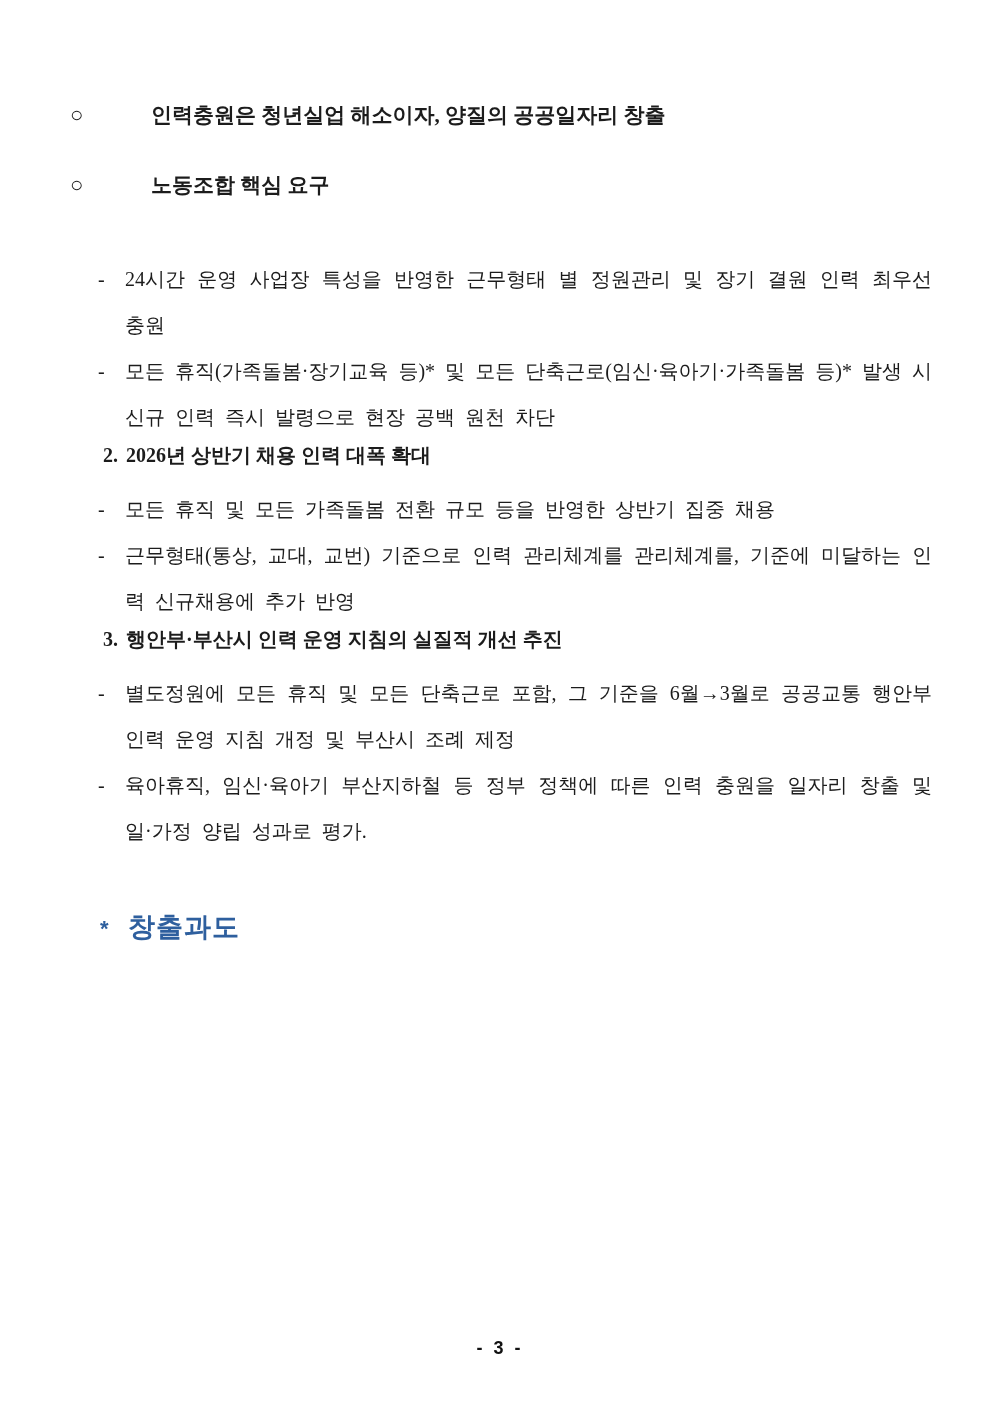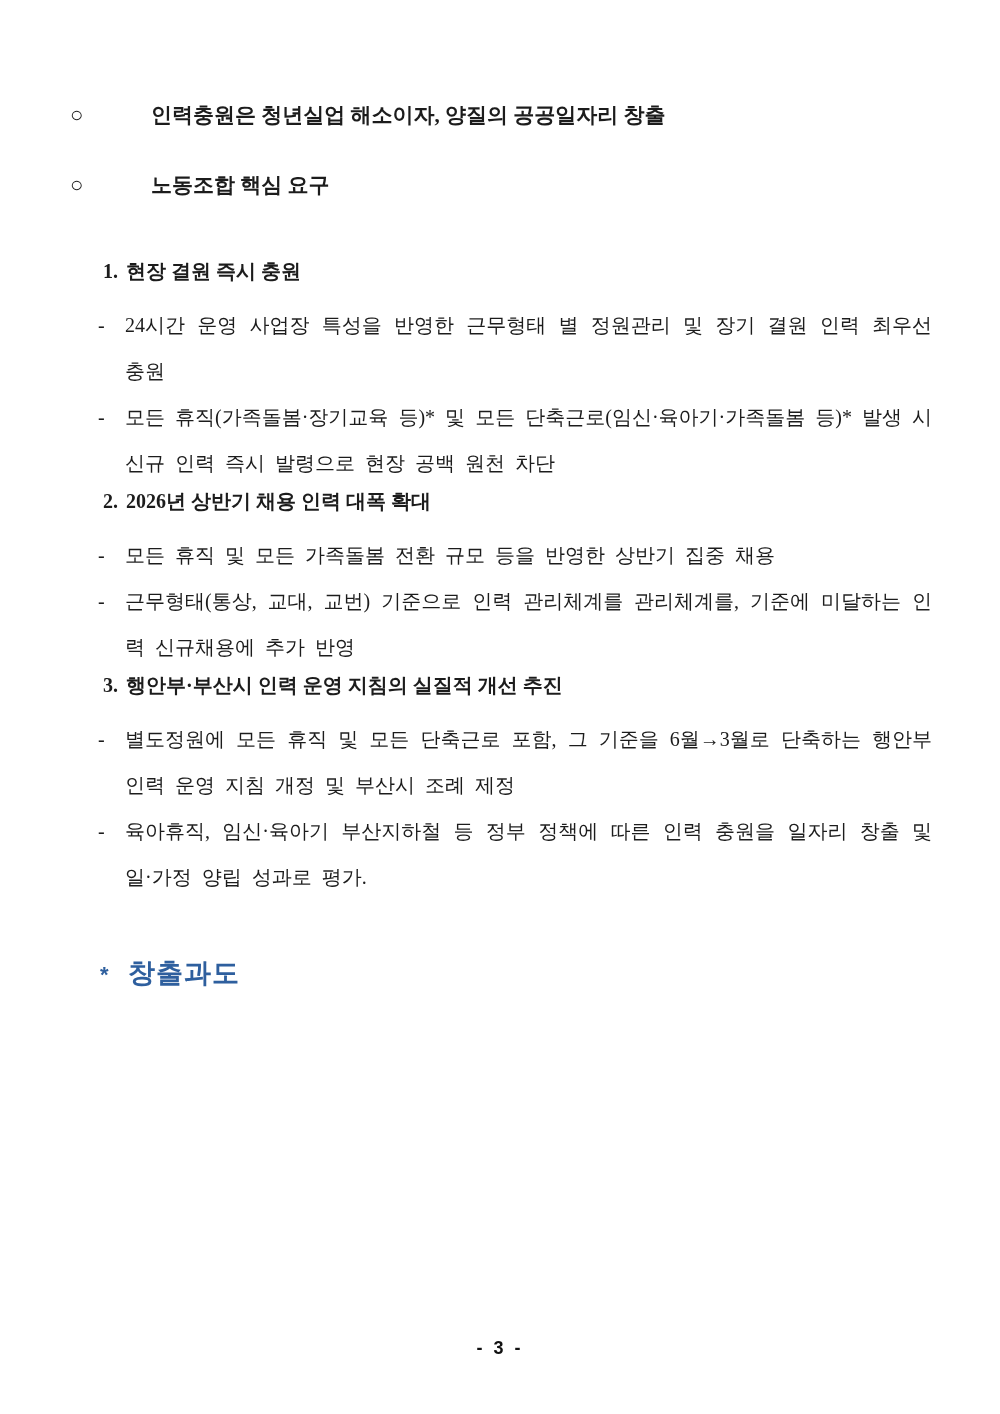--- a/index.html
+++ b/index.html
@@ -118,23 +118,20 @@
       </div>
     </section>
 
     <section class="section-demands">
       <div class="h-row">
         <span class="circle-marker">○</span>
         <span class="h-title">노동조합 핵심 요구</span>
       </div>
 
       <div class="num-group first">
-        <div class="num-heading">
-          <span class="num">1.</span><span>현장 결원 즉시 충원</span>
-        </div>
         <div class="dash-item">
           <span class="dash-marker">-</span>
           <span class="dash-text">24시간 운영 사업장 특성을 반영한 근무형태 별 정원관리 및 장기 결원 인력 최우선 충원</span>
         </div>
         <div class="dash-item">
           <span class="dash-marker">-</span>
           <span class="dash-text">모든 휴직(가족돌봄·장기교육 등)* 및 모든 단축근로(임신·육아기·가족돌봄 등)* 발생 시 신규 인력 즉시 발령으로 현장 공백 원천 차단</span>
         </div>
       </div>
 
@@ -151,21 +148,21 @@
           <span class="dash-text">근무형태(통상, 교대, 교번) 기준으로 인력 관리체계를 관리체계를, 기준에 미달하는 인력 신규채용에 추가 반영</span>
         </div>
       </div>
 
       <div class="num-group">
         <div class="num-heading">
           <span class="num">3.</span><span>행안부·부산시 인력 운영 지침의 실질적 개선 추진</span>
         </div>
         <div class="dash-item">
           <span class="dash-marker">-</span>
-          <span class="dash-text">별도정원에 모든 휴직 및 모든 단축근로 포함, 그 기준을 6월→3월로 단축하는 행안부 인력 운영 지침 개정 및 부산시 조례 제정</span>
+          <span class="dash-text">별도정원에 모든 휴직 및 모든 단축근로 포함, 그 기준을 6월→3월로 공공교통 행안부 인력 운영 지침 개정 및 부산시 조례 제정</span>
         </div>
         <div class="dash-item">
           <span class="dash-marker">-</span>
           <span class="dash-text">육아휴직, 임신·육아기 부산지하철 등 정부 정책에 따른 인력 충원을 일자리 창출 및 일·가정 양립 성과로 평가.</span>
         </div>
       </div>
     </section>
 
     <div class="program-heading">
       <span class="star-marker">*</span>

